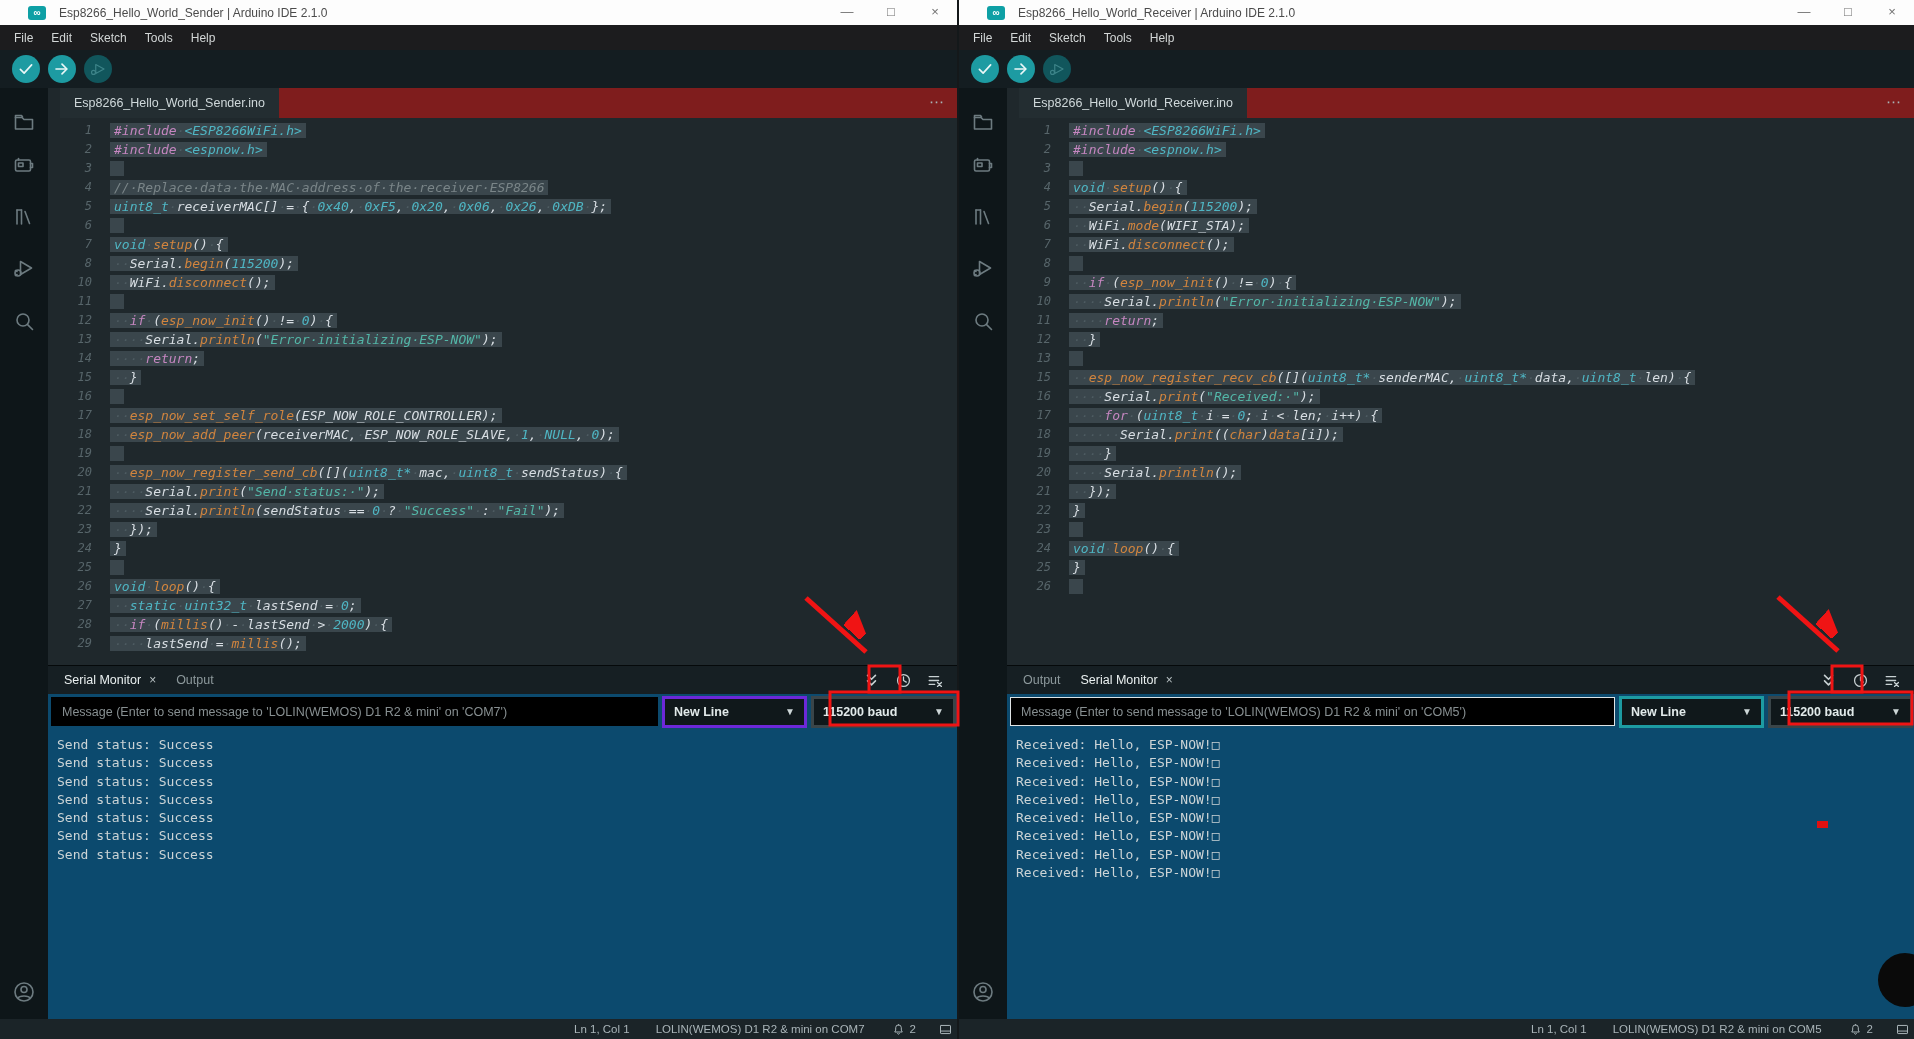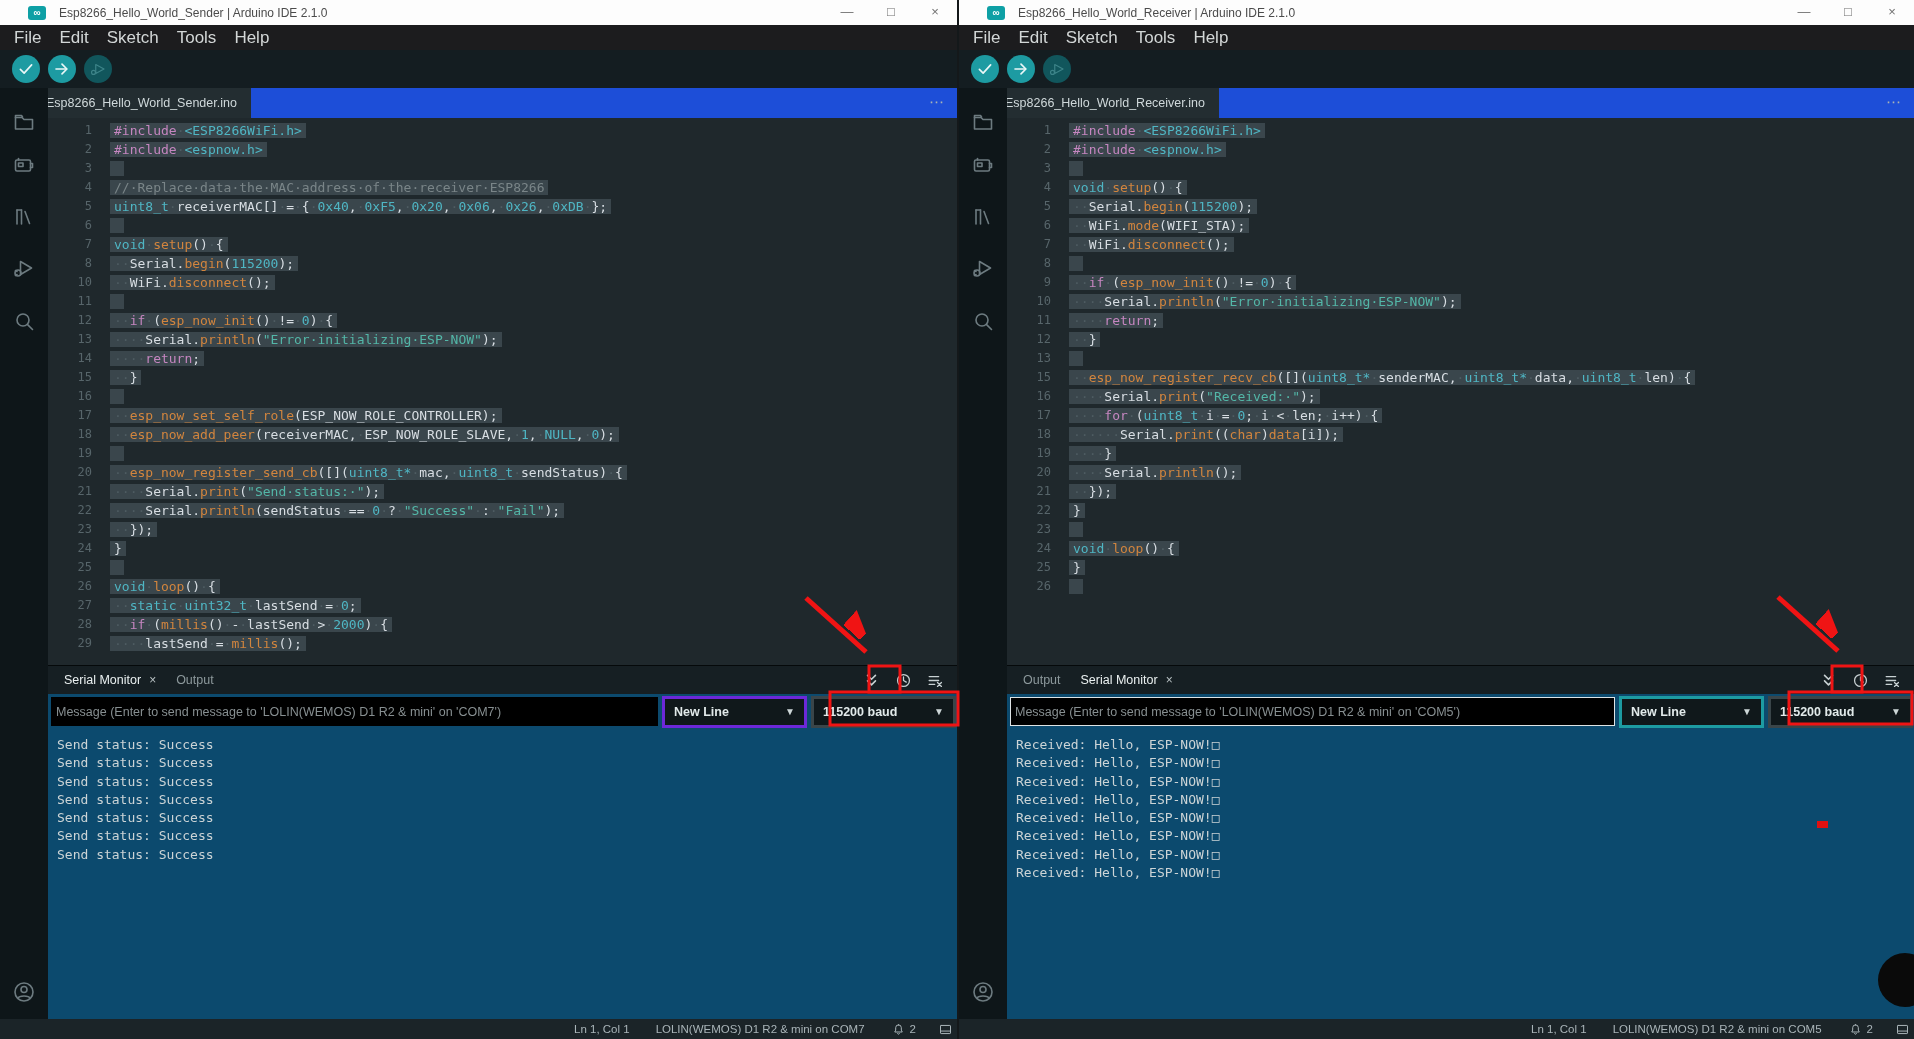--- a/index.html
+++ b/index.html
@@ -12,64 +12,64 @@
   
   .titlebar{position:absolute;top:0;left:0;right:0;height:25px;background:#fdfdfd;display:flex;align-items:center;}
   .appicon{width:18px;height:14px;border-radius:3px;background:#0ea0a5;margin-left:28px;color:#fff;
            font-size:10px;line-height:13px;text-align:center;font-weight:bold;flex:none;}
   .title{margin-left:13px;font-size:12px;color:#4b4b4b;white-space:nowrap;}
   .wctrl{position:absolute;top:0;right:0;height:25px;display:flex;}
   .wbtn{width:44px;text-align:center;line-height:24px;color:#707070;font-size:13px;}
 
   
   .menubar{position:absolute;top:25px;left:0;right:0;height:25px;background:#1c1c1e;display:flex;align-items:center;padding-left:5px;}
-  .menu-item{color:#d3d7d7;font-size:17px;padding:0 9px;}
+  .menu-item{color:#d3d7d7;font-size:12px;padding:0 9px;}
 
   
   .toolbar{position:absolute;top:50px;left:0;right:0;height:38px;background:#141d21;}
   .tbtn{position:absolute;top:5px;width:28px;height:28px;border-radius:50%;background:#1d9ba2;color:#eaf7f7;}
   .tbtn svg{width:18px;height:18px;margin:5px;}
   .tbtn.dim{background:#11565c;color:#3d8489;}
   .board-sel{position:absolute;left:129px;top:54px;width:225px;height:28px;border:1px solid #39666a;border-radius:2px;
              display:flex;align-items:center;color:#e2eaea;font-size:12.5px;font-weight:bold;}
   .board-sel .usb{width:16px;height:16px;margin:0 8px 0 10px;color:#cfdcdc;}
   .board-sel .caret{margin-left:auto;margin-right:10px;color:#9fb0b2;font-size:10px;}
   .tb-ric{position:absolute;top:57px;width:24px;height:24px;color:#cdd8d9;}
   .tb-ric svg{width:100%;height:100%;}
 
   
-  .tabstrip{position:absolute;top:88px;left:32px;right:0;height:30px;background:#1d4ed8;}
+  .tabstrip{position:absolute;top:88px;left:60px;right:0;height:30px;background:#7f1d1d;}
   .tab{position:absolute;left:0;top:0;height:30px;background:#232d31;color:#cfd8da;font-size:12.5px;line-height:30px;padding:0 14px;}
   .tabdots{position:absolute;right:12px;top:0;line-height:28px;color:#aab4b6;font-size:15px;letter-spacing:1px;}
 
   
   .sidebar{position:absolute;left:0;top:88px;bottom:20px;width:48px;background:#0e1619;}
   .side-icon{position:absolute;left:12px;width:24px;height:24px;color:#6d7b80;}
   .side-icon svg{width:100%;height:100%;}
 
   
-  .editor{position:absolute;left:48px;top:118px;right:0;height:547px;background:#1f282c;overflow:hidden;padding-top:3px;}
+  .editor{position:absolute;left:48px;top:118px;right:0;height:547px;background:#1f282c;overflow:hidden;padding-top:3px;font-style:italic;}
   .code-line{height:19px;line-height:19px;white-space:pre;font-family:"DejaVu Sans Mono",monospace;font-size:13px;}
   .gutter{display:inline-block;width:44px;text-align:right;color:#57656a;font-size:12px;vertical-align:top;}
   .lc{margin-left:18px;background:#3a464c;padding:0 4px;}
   .lc.empty{padding:0 7px;}
   .ck{color:#c586c0}.ct{color:#4fb6c4}.cf{color:#d2853e}.cp{color:#d8dee3}
   .cs{color:#53b7a8}.cn{color:#4fb6c4}.cw{color:#4e5c62}.cc{color:#7a8588}
 
   
   .monitor{position:absolute;left:48px;right:0;top:665px;bottom:20px;background:#0c4a6e;border-top:1px solid #05090a;}
   .mtabbar{position:absolute;top:0;left:0;right:0;height:28px;background:#161f23;display:flex;align-items:center;padding-left:6px;}
   .mtab{color:#8d999c;font-size:12.5px;padding:0 10px;display:flex;align-items:center;gap:8px;height:28px;}
   .mtab.active{color:#eaf0f0;}
   .mtab .x{color:#b9c2c4;font-size:12px;}
   .micons{position:absolute;right:12px;top:2px;height:24px;display:flex;align-items:center;gap:13px;color:#c8d1d3;}
   .micons span{width:19px;height:19px;display:inline-block;}
   .micons svg{width:100%;height:100%;}
   .mrow{position:absolute;top:29px;left:0;right:1px;height:33px;display:flex;align-items:center;}
-  .minput{height:27px;background:#000;border:1px solid #000;color:#878f91;font-size:12.5px;padding:0 4px;
+  .minput{height:27px;background:#000;border:1px solid #000;color:#878f91;font-size:12.5px;padding:0 10px;
           flex:1;margin-left:3px;display:flex;align-items:center;white-space:nowrap;overflow:hidden;}
   .minput.focused{border:1px solid #dfe4e5;}
   .msel{height:26px;width:121px;flex:none;display:flex;align-items:center;justify-content:space-between;
         color:#e2eaea;font-size:12.5px;font-weight:bold;padding:0 9px;border:3px solid #6d28d9;margin-left:4px;background:#10181b;}
   .msel .caret{color:#cdd6d7;font-size:10px;}
   .msel.teal{border-color:#1d9ba2;}
   .msel.plain{border-color:#3a4549;}
   .mout{position:absolute;top:62px;left:0;right:0;bottom:0;font-family:"DejaVu Sans Mono",monospace;font-size:13px;
         color:#ccd4d6;line-height:18.3px;padding:8px 0 0 9px;white-space:pre;}
 

